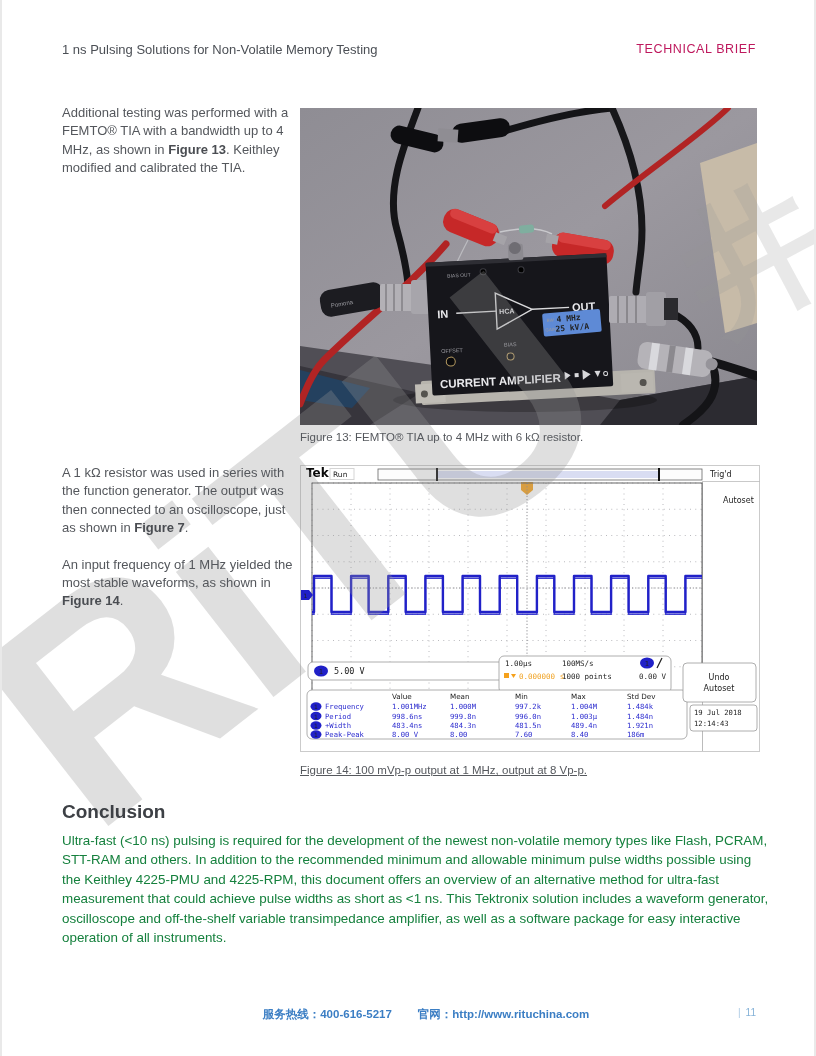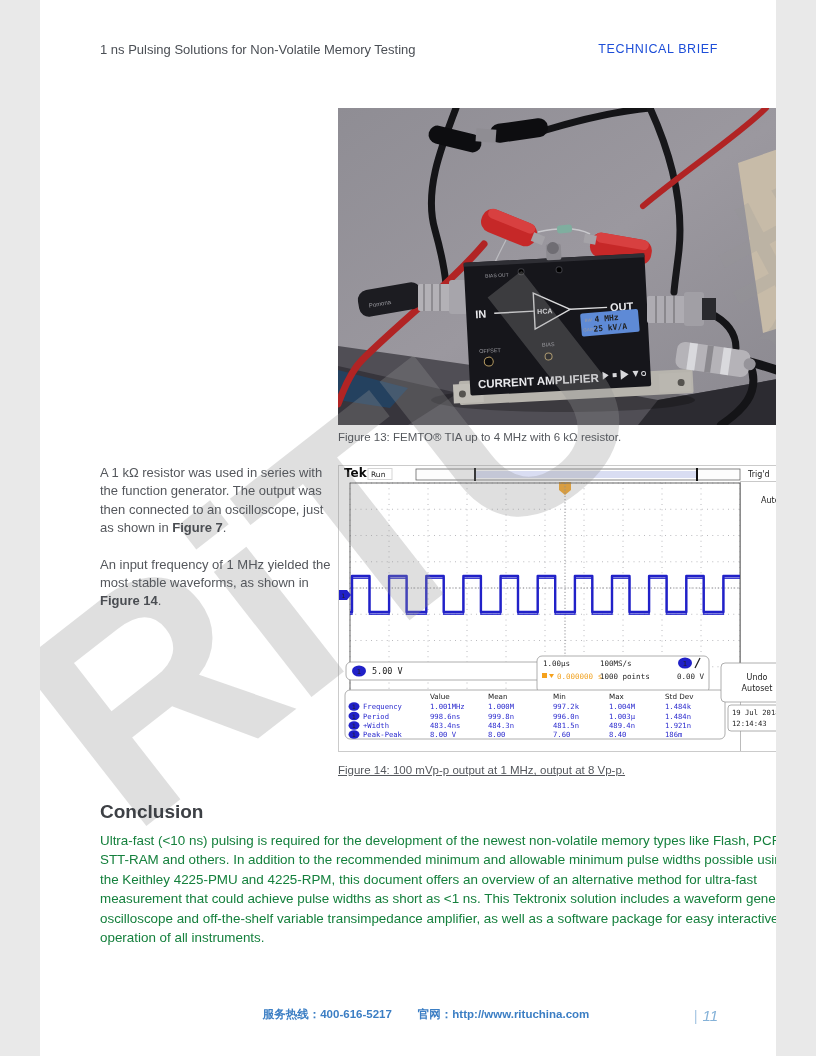--- a/index.html
+++ b/index.html
@@ -1,36 +1,36 @@
 <!DOCTYPE html>
 <html><head>
 <meta charset="utf-8">
 <style>
   html,body{margin:0;padding:0;background:#e9e9e9;}
-  .page{position:relative;width:736px;height:1056px;background:#ffffff;margin:0 auto;overflow:hidden;
+  .page{position:relative;width:812px;height:1056px;background:#ffffff;margin:0 auto;overflow:hidden;
         font-family:"Liberation Sans", sans-serif;}
   .z-img{position:absolute;z-index:1;}
   .z-wm{position:absolute;z-index:5;pointer-events:none;}
   .z-txt{position:absolute;z-index:10;}
   .hdr-title{top:42px;left:60px;font-size:13px;color:#4b4f55;}
-  .hdr-badge{top:42px;right:58px;font-size:12.5px;letter-spacing:.6px;color:#1d4ed8;}
+  .hdr-badge{top:42px;right:58px;font-size:12.5px;letter-spacing:.6px;color:#be185d;}
   .leftcol{left:60px;width:238px;color:#54575c;font-size:13px;line-height:18.4px;}
   .leftcol p{margin:0 0 13px 0;}
   .leftcol b{color:#4a4d52;}
   .caption{color:#55585d;font-size:11.5px;}
   .h2{font-size:19px;font-weight:bold;color:#3d4045;}
   .concl-body{width:708px;color:#15803d;font-size:13.4px;line-height:19.4px;}
   .wm-main{left:-80px;top:620px;font-size:300px;font-weight:bold;letter-spacing:-8px;
            color:rgba(150,150,150,0.30);transform:rotate(-38deg);transform-origin:0 0;white-space:nowrap;}
   .wm-glyph{left:648px;top:208px;font-size:140px;font-weight:bold;color:rgba(150,150,150,0.22);
             transform:rotate(-28deg);transform-origin:0 0;}
   .footer-line{top:1007px;left:0;width:100%;text-align:center;padding-left:36px;box-sizing:border-box;
                font-size:11.5px;font-weight:bold;color:#3b7ec4;}
   .footer-line .gap{display:inline-block;width:26px;}
-  .page-num{top:1007px;right:58px;font-size:15px;color:#85b2d8;font-style:italic;}
+  .page-num{top:1007px;right:58px;font-size:10px;color:#85b2d8;}
   .page-num .sep{opacity:.7;margin-right:5px;}
   
   .st{font-family:"DejaVu Sans", sans-serif;fill:#222;}
   .stm{font-family:"DejaVu Sans Mono", monospace;fill:#222;}
   .blue{fill:#2a2ace;}
   .orange{fill:#f0a01e;}
   .tek{font-family:"DejaVu Sans", sans-serif;font-weight:bold;fill:#0a0a0a;}
   
   .pt{font-family:"Liberation Sans", sans-serif;fill:#e9e9ec;font-weight:bold;}
   .pts{font-family:"Liberation Sans", sans-serif;fill:#9a9aa0;}
@@ -39,20 +39,23 @@
 <body>
 
 <div class="page">
 
   <div class="z-txt hdr-title">1 ns Pulsing Solutions for Non-Volatile Memory Testing</div>
   <div class="z-txt hdr-badge">TECHNICAL BRIEF</div>
 
   <div class="z-wm wm-main">RiTU</div>
   <div class="z-wm wm-glyph">井</div>
 
+  <div class="z-txt leftcol" style="top:104px;">
+    <p><span>Additional testing was performed with a FEMTO® TIA with a bandwidth up to 4 MHz, as shown in </span><b>Figure 13</b><span>. Keithley modified and calibrated the TIA.</span></p>
+  </div>
 
   <div class="z-txt leftcol" style="top:464px;">
     <p><span>A 1 kΩ resistor was used in series with the function generator. The output was then connected to an oscilloscope, just as shown in </span><b>Figure 7</b><span>.</span></p>
     <p style="margin-top:18px;"><span>An input frequency of 1 MHz yielded the most stable waveforms, as shown in </span><b>Figure 14</b><span>.</span></p>
   </div>
 
   <div class="z-img" style="left:298px;top:108px;width:457px;height:317px;">
     <svg width="457" height="317" viewBox="0 0 457 317">
       <defs>
         <linearGradient id="desk" x1="0" y1="0" x2="1" y2="1">

